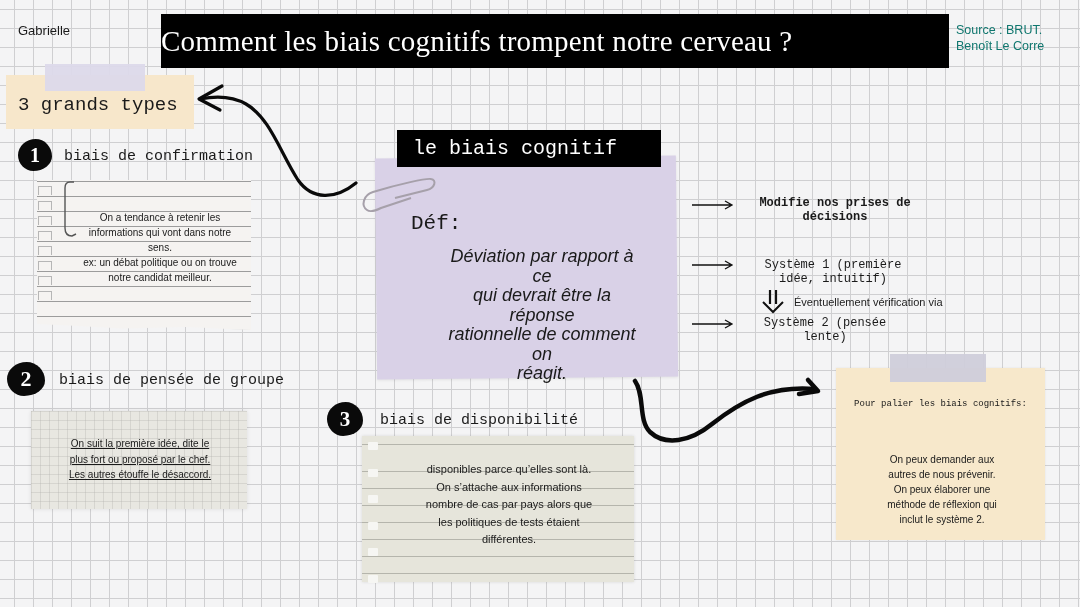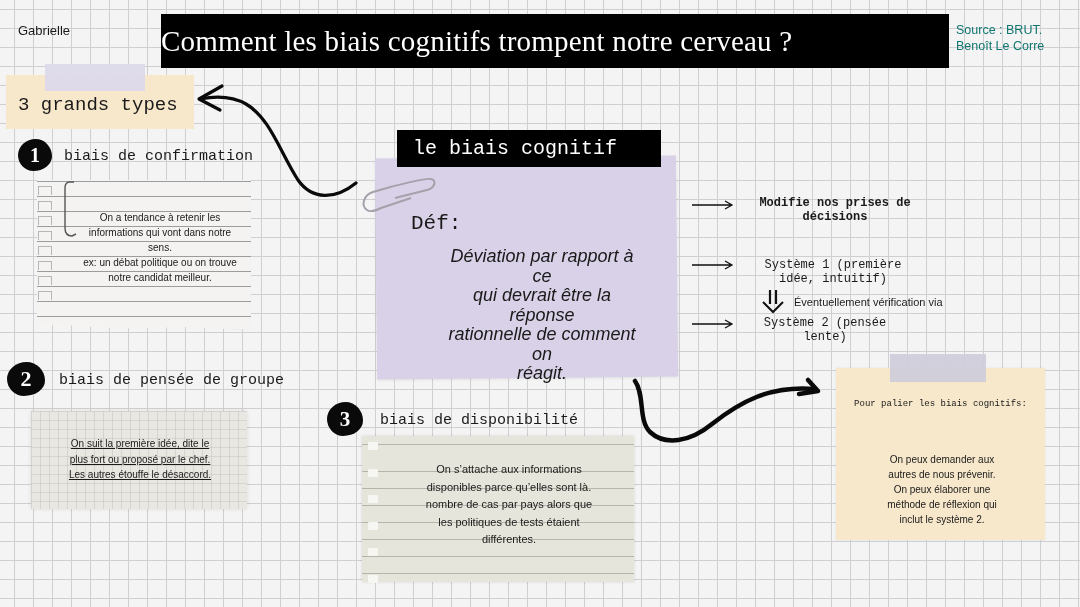--- a/index.html
+++ b/index.html
@@ -176,22 +176,22 @@
 <div id="card3" class="abs"></div>
 <div id="card3-holes" class="abs">
   <div class="hole"></div>
     <div class="hole"></div>
     <div class="hole"></div>
     <div class="hole"></div>
   <div class="hole"></div>
     <div class="hole"></div>
 </div>
 <div id="card3-text" class="abs sans">
+  <div>disponibles parce qu’elles sont là.</div>
   <div>On s’attache aux informations</div>
-  <div>disponibles parce qu’elles sont là.</div>
   <div>nombre de cas par pays alors que</div>
   <div>les politiques de tests étaient</div>
   <div>différentes.</div>
 </div>
 
 <div id="def-card" class="abs"></div>
 <div id="def-header" class="abs mono">
   <span>le biais cognitif</span>
 </div>
 <svg id="def-clip" class="abs" width="80" height="40">

